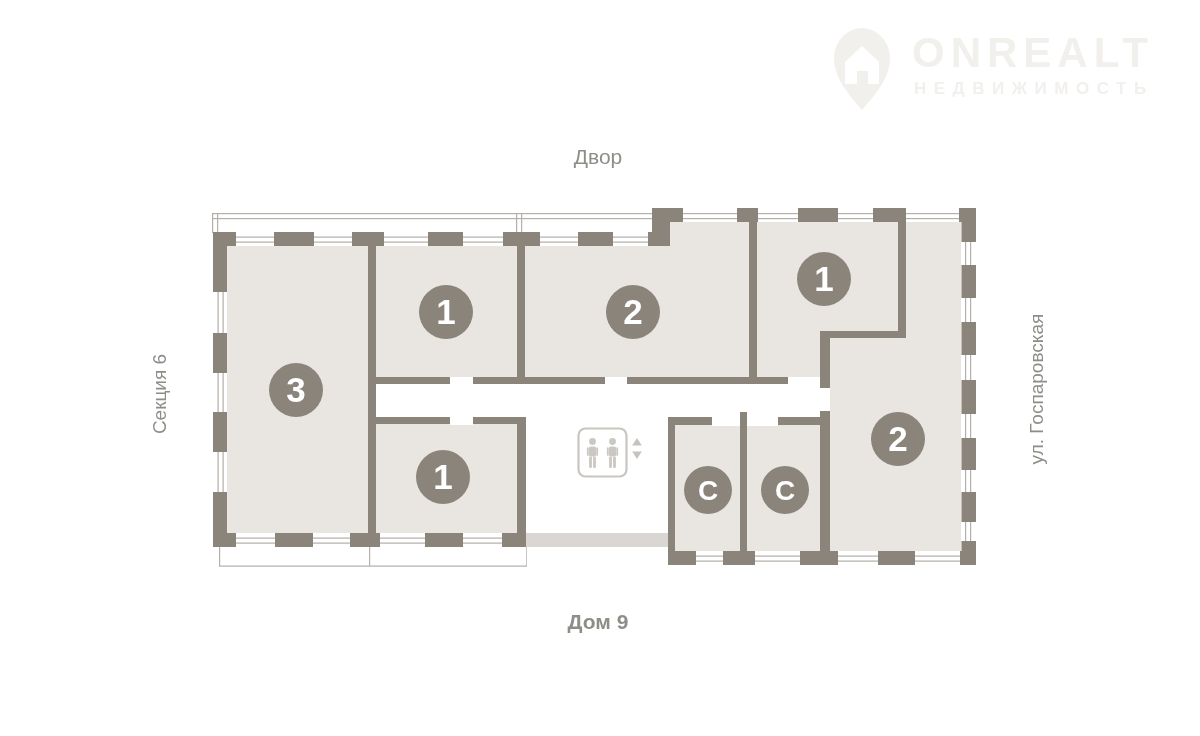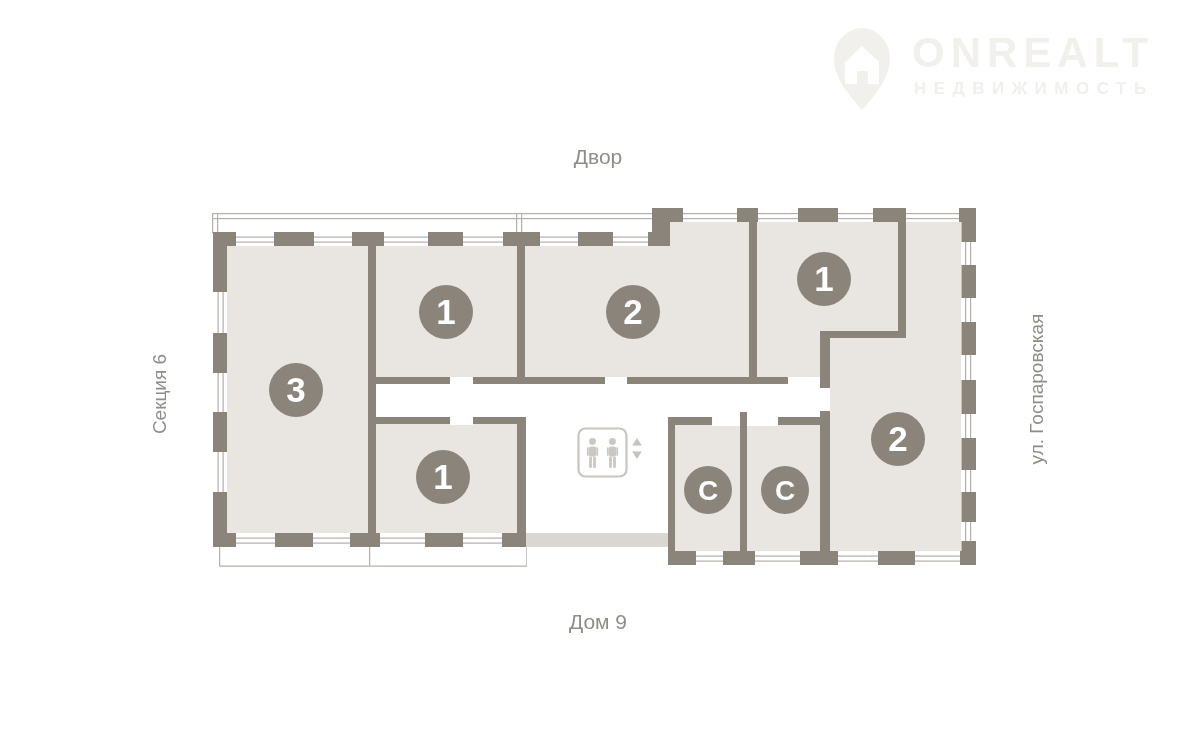--- a/index.html
+++ b/index.html
@@ -27,21 +27,21 @@
     <svg class="wm-pin" width="72" height="92" viewBox="0 0 72 92">
       <path d="M36,86 C21,69 8,53 8,34 C8,18.5 20.5,4 36,4 C51.5,4 64,18.5 64,34 C64,53 51,69 36,86 Z" fill="#f2f0ec"></path>
       <path d="M19,38 L36,22 L53,38 L53,60 L19,60 Z" fill="#ffffff"></path>
       <rect x="31" y="47" width="11" height="13" fill="#f2f0ec"></rect>
     </svg>
     <div class="wm-brand">ONREALT</div>
     <div class="wm-tagline">НЕДВИЖИМОСТЬ</div>
   </div>
 
   <div class="lbl" style="left:598px;top:157px;">Двор</div>
-  <div class="lbl" style="left:598px;top:622px;">Дом 9</div>
+  <div class="lbl" style="left:598px;top:622px;font-weight:bold;">Дом 9</div>
   <div class="lbl vert" style="left:160px;top:394px;">Секция 6</div>
   <div class="lbl vert" style="left:1037px;top:389px;">ул. Госпаровская</div>
 
   <svg class="plan-svg" viewBox="200 190 800 400">
 
     <g fill="#b4b0aa">
 
       <rect x="212" y="213" width="758" height="1.2"></rect>
       <rect x="212" y="218" width="758" height="1.2"></rect>
       <rect x="212" y="213" width="1.2" height="20"></rect>

